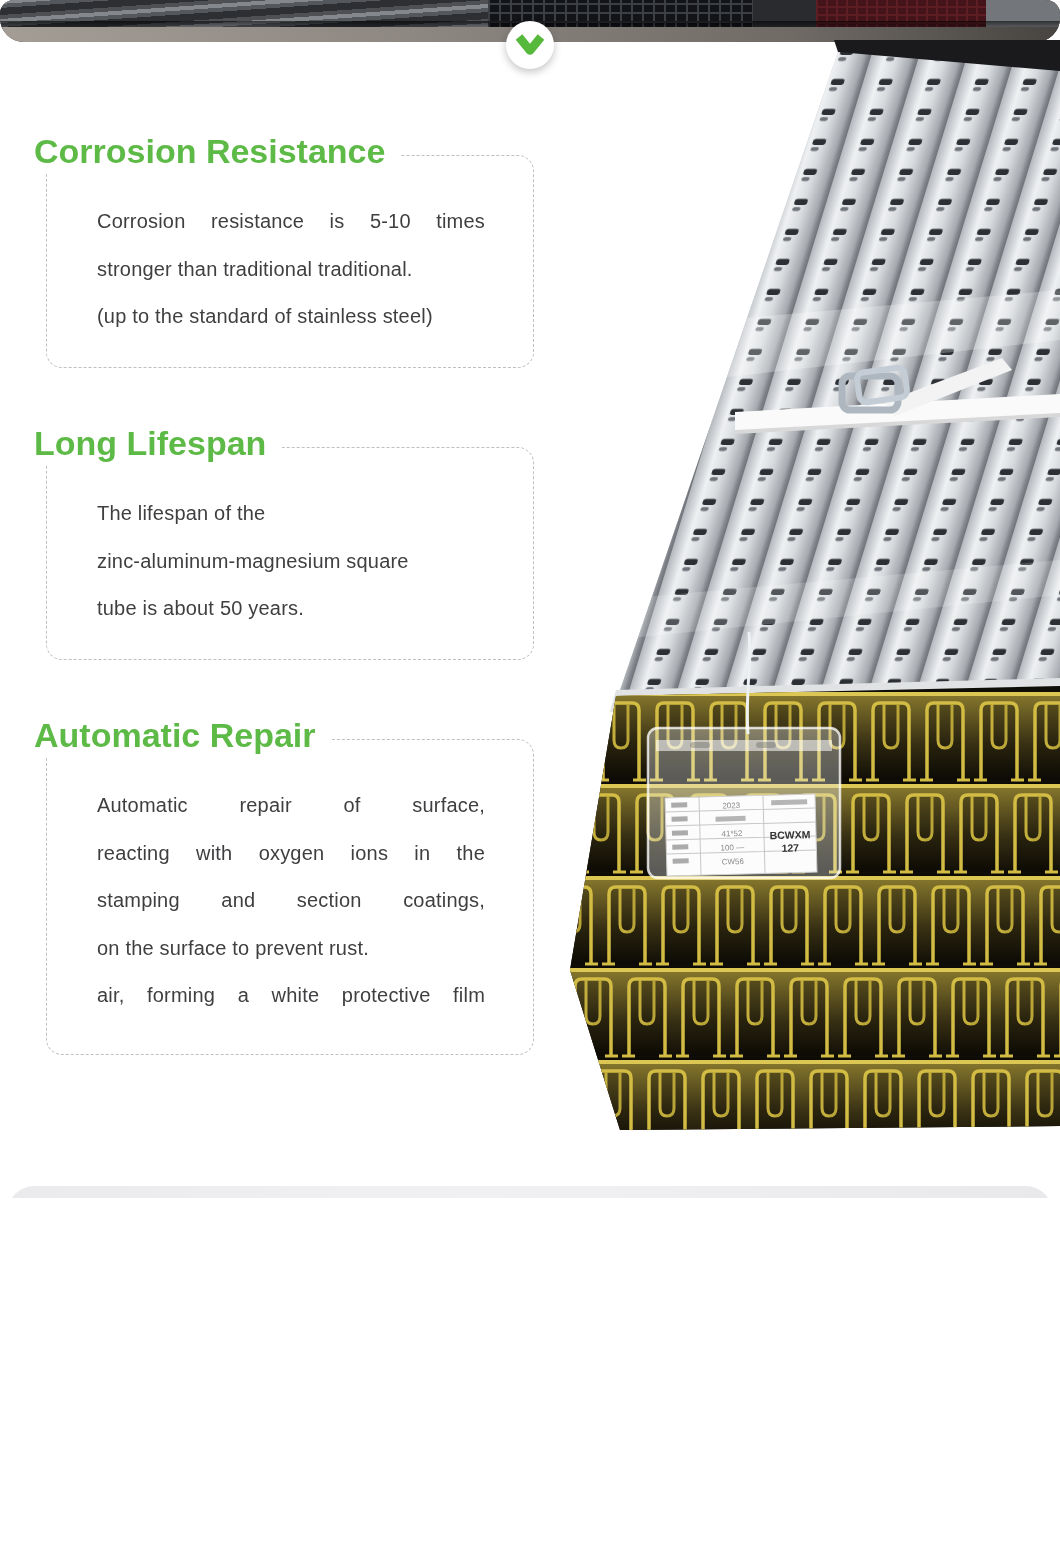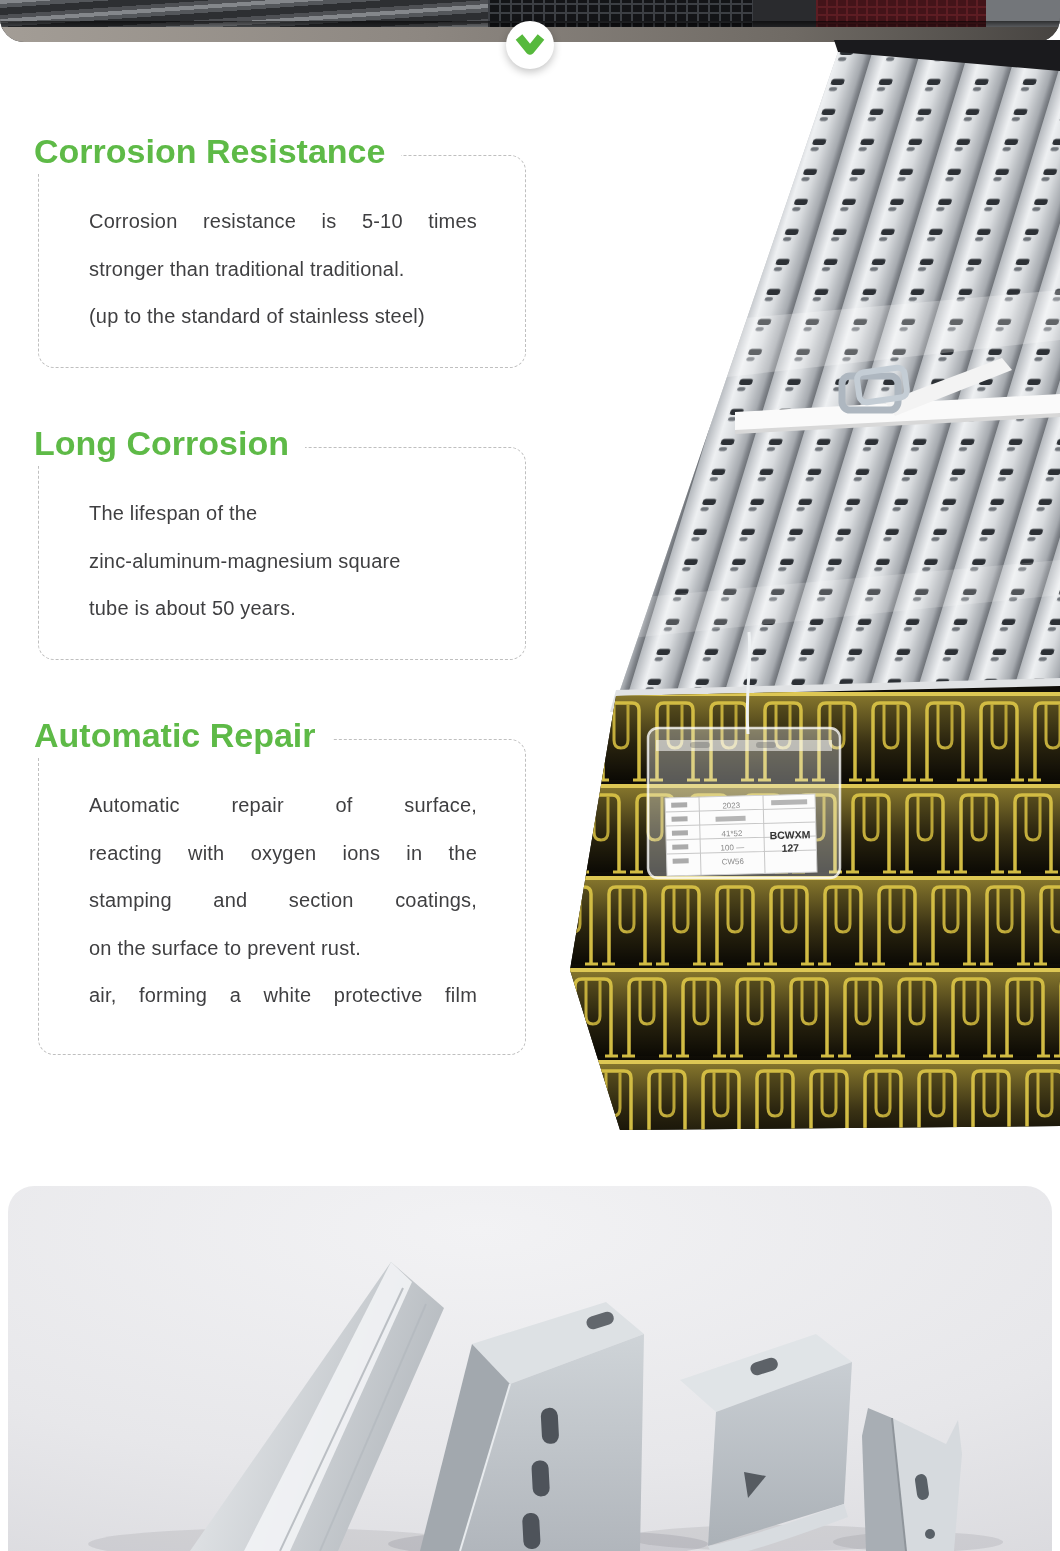--- a/index.html
+++ b/index.html
@@ -1,17 +1,17 @@
 <!DOCTYPE html>
 <html><head>
 <meta charset="utf-8">
 <style>
   html,body{margin:0;padding:0;background:#ffffff;}
-  #page{position:relative;width:1060px;height:1551px;overflow:hidden;background:#ffffff;
-        font-family:"Liberation Sans","DejaVu Sans",sans-serif;}
+  #page{position:relative;width:1060px;height:1198px;overflow:hidden;background:#ffffff;
+        font-family:"Liberation Sans","DejaVu Sans",sans-serif;border-radius:14px;}
 
   
   .hero{position:absolute;left:0;top:0;width:1060px;height:42px;background:#2a2b2e;
         border-radius:0 0 24px 24px;overflow:hidden;}
   .hero-beams{position:absolute;left:0;top:0;width:62%;height:30px;
         background:repeating-linear-gradient(176deg,#84878b 0 4px,#54575b 4px 8px,#2d2f32 8px 15px,#4e5054 15px 19px);}
   .hero-grid{position:absolute;left:46%;top:0;width:25%;height:32px;background:#131417;
         background-image:repeating-linear-gradient(90deg,#3c3f44 0 2px,transparent 2px 11px),
                          repeating-linear-gradient(0deg,#3c3f44 0 2px,transparent 2px 9px);}
   .hero-red{position:absolute;left:77%;top:0;width:16%;height:32px;background:#431419;
@@ -23,21 +23,21 @@
   .hero-shadow{position:absolute;left:0;bottom:11px;width:100%;height:10px;
         background:linear-gradient(180deg,rgba(0,0,0,.6),rgba(0,0,0,0));}
 
   
   .scroll-btn{position:absolute;left:506px;top:21px;width:48px;height:48px;border-radius:50%;
         background:#ffffff;box-shadow:0 3px 8px rgba(0,0,0,.24);display:flex;align-items:center;
         justify-content:center;cursor:pointer;z-index:5;border:none;padding:0;}
 
   
   .section{position:absolute;left:38px;width:490px;}
-  .feature-box{position:absolute;left:0;width:488px;border:1px dashed #bfbfbf;border-radius:16px;
+  .feature-box{position:absolute;left:8px;width:488px;border:1px dashed #bfbfbf;border-radius:16px;
         box-sizing:border-box;padding:42px 48px 0 50px;}
   .section-heading{position:absolute;left:-4px;z-index:2;margin:0;background:#ffffff;
         padding:0 16px 2px 0;font-size:34px;line-height:1.2;font-weight:bold;color:#5eba47;
         letter-spacing:0;}
   .body-line{font-size:20px;line-height:47.5px;color:#3f3f41;letter-spacing:.2px;white-space:nowrap;}
   .stretch{white-space:normal;text-align:justify;text-align-last:justify;}
 
   
   .rails-photo{position:absolute;left:540px;top:40px;width:520px;height:1105px;}
   .brackets-photo{position:absolute;left:8px;top:1186px;width:1044px;height:365px;
@@ -67,21 +67,21 @@
   <div class="section" style="top:131px;height:237px;">
     <h2 class="section-heading" style="top:0;">Corrosion Resistance</h2>
     <div class="feature-box" style="top:24px;height:213px;">
         <div class="body-line stretch">Corrosion resistance is 5-10 times</div>
         <div class="body-line">stronger than traditional traditional.</div>
         <div class="body-line">(up to the standard of stainless steel)</div>
       </div>
   </div>
 
   <div class="section" style="top:423px;height:237px;">
-    <h2 class="section-heading" style="top:0;">Long Corrosion</h2>
+    <h2 class="section-heading" style="top:0;">Long Lifespan</h2>
     <div class="feature-box" style="top:24px;height:213px;">
         <div class="body-line">The lifespan of the</div>
         <div class="body-line">zinc-aluminum-magnesium square</div>
         <div class="body-line">tube is about 50 years.</div>
       </div>
   </div>
 
   <div class="section" style="top:715px;height:340px;padding-left:32px;">
     <h2 class="section-heading" style="top:0;">Automatic Repair</h2>
     <div class="feature-box" style="top:24px;height:316px;">

